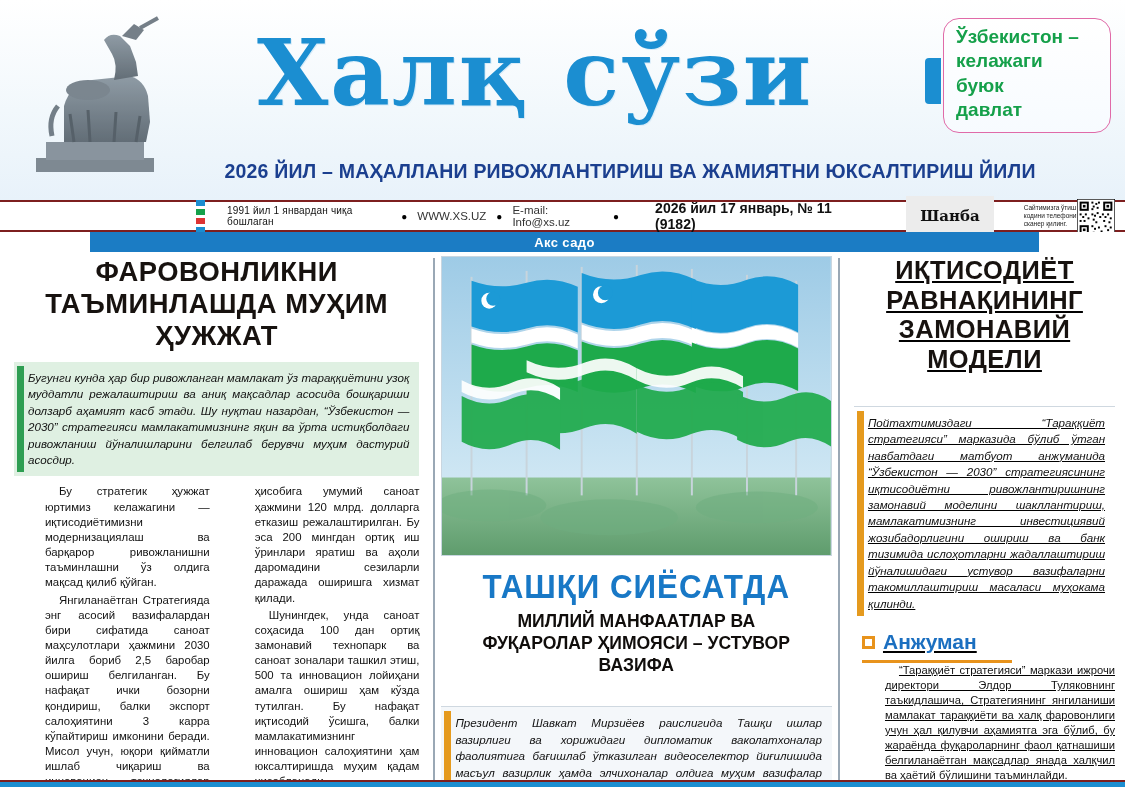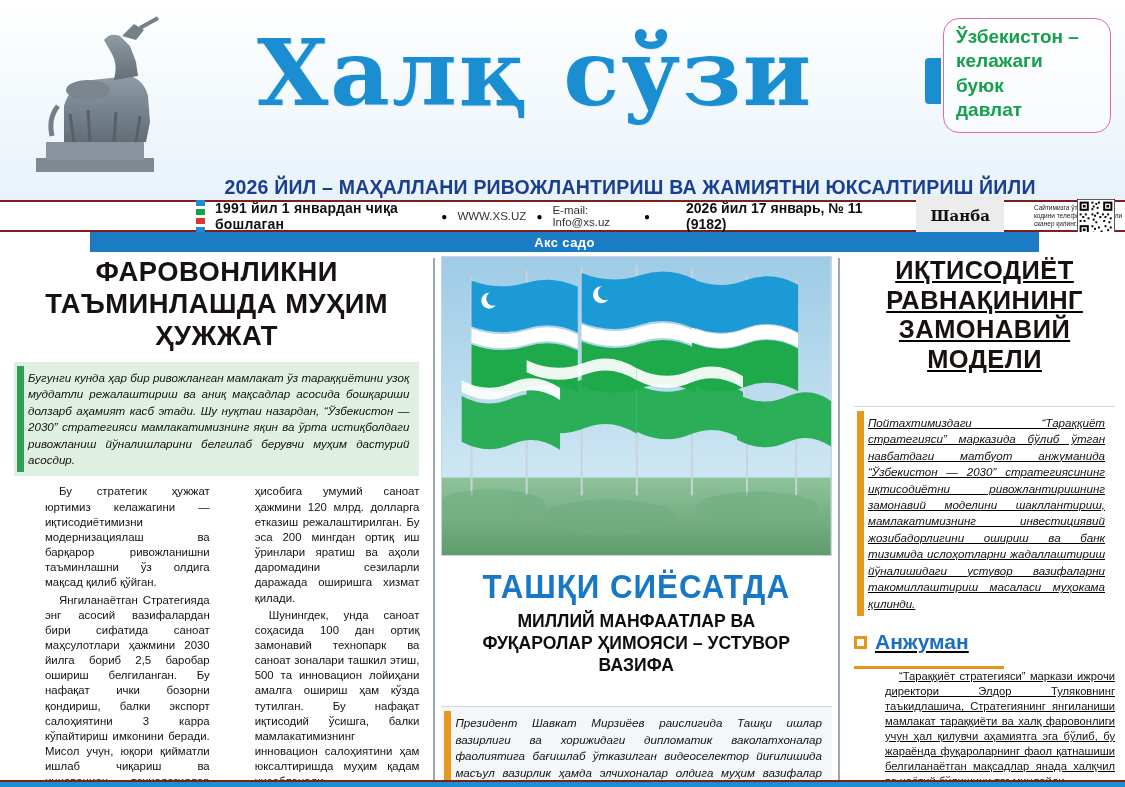--- a/index.html
+++ b/index.html
@@ -23,21 +23,21 @@
   .title-wrap {
     position: absolute; left: 190px; top: 22px; width: 690px; text-align: center;
   }
   .paper-title {
     font-family: "DejaVu Serif", serif;
     font-size: 92px; font-weight: 700; color: #1b8ed1;
     letter-spacing: 2px; line-height: 1.12;
     text-shadow: 1px 1px 0 #d9ecf8;
   }
   .year-banner {
-    position: absolute; left: 190px; top: 176px; width: 880px; text-align: center;
+    position: absolute; left: 190px; top: 160px; width: 880px; text-align: center;
     font-size: 19.5px; font-weight: 700; color: #1b3f8f; letter-spacing: .2px;
     white-space: nowrap;
   }
   .slogan-box {
     position: absolute; right: 14px; top: 18px; width: 168px; padding: 6px 10px 10px 12px;
     border: 1.5px solid #e06aa8; border-radius: 16px;
     background: linear-gradient(180deg,#ffffff,#f7fbff);
   }
   .slogan-box div {
     font-size: 19px; font-weight: 700; color: #15a04a; line-height: 1.28;
@@ -50,21 +50,21 @@
   
   .infobar {
     position: relative; height: 32px; width: 1125px;
     border-top: 2.5px solid #7d1f1f; border-bottom: 2.5px solid #7d1f1f;
     background: #fff; display: flex; align-items: center;
   }
   .infobar-inner {
     display: flex; align-items: center; gap: 10px;
     padding-left: 215px; width: 100%; font-size: 12.5px; color: #111;
   }
-  .founded { font-weight: 700; font-size: 14px; letter-spacing: .2px; }
+  .founded { font-weight: 400; font-size: 10px; letter-spacing: .2px; margin-left: 12px; }
   .dot { font-size: 10px; color: #000; }
   .site, .mail { font-size: 11.5px; color: #333; }
   .issue { font-weight: 700; font-size: 14px; margin-left: 26px; }
   .weekday {
     font-weight: 700; font-size: 15px; font-family: "DejaVu Serif", serif;
     background: #ececec; padding: 11px 14px; margin-left: 34px;
   }
   .qr-note { font-size: 6.5px; color: #222; line-height: 1.25; margin-left: 20px; width: 108px; }
   .qr-code { position: absolute; right: 10px; top: -3px; width: 38px; height: 38px; }
   .flagstripe { position: absolute; left: 196px; top: -2px; width: 9px; height: 34px;
@@ -135,21 +135,21 @@
     margin-top: 12px; text-align: center; font-size: 33px; font-weight: 700;
     color: #1878c6; letter-spacing: 1px; transform: scaleX(.95);
   }
   h3.subhl {
     text-align: center; font-size: 18.5px; font-weight: 700; color: #100d0b;
     line-height: 1.18; margin-top: 4px; transform: scaleX(.95);
   }
 
   .anjuman {
     display: flex; align-items: center; gap: 8px; margin-top: 10px;
-    border-bottom: 3px solid #e8931c; padding-bottom: 12px; width: 150px;
+    border-bottom: 3px solid #e8931c; padding-bottom: 6px; width: 150px; margin-left: 8px;
   }
   .anjuman .sq { width: 13px; height: 13px; border: 3px solid #e8931c; background: #fff; }
   .anjuman .lbl { font-size: 21px; font-weight: 700; color: #1b6fc0; }
 
   .bottomline { position: absolute; left: 0; bottom: 0; width: 1125px; height: 5px;
     background: #1b8ed1; }
   .bottomline2 { position: absolute; left: 0; bottom: 5px; width: 1125px; height: 2px;
     background: #7d1f1f; }
 </style>
 </head>

